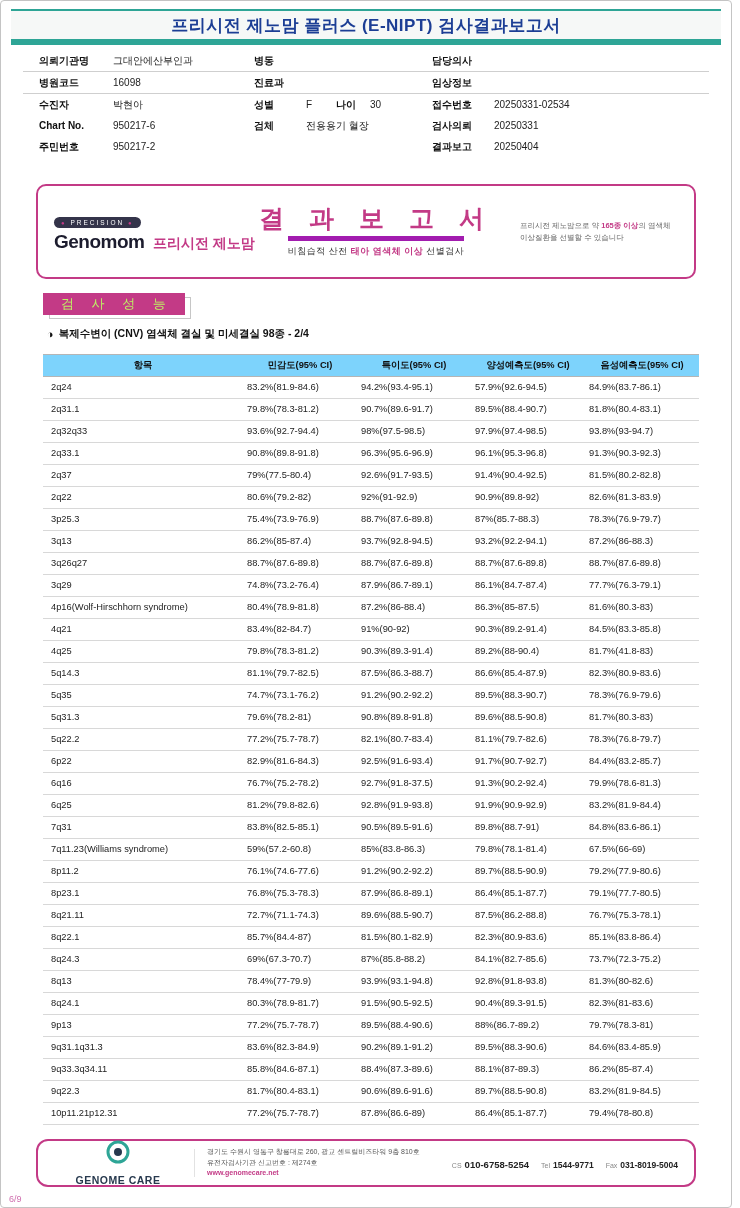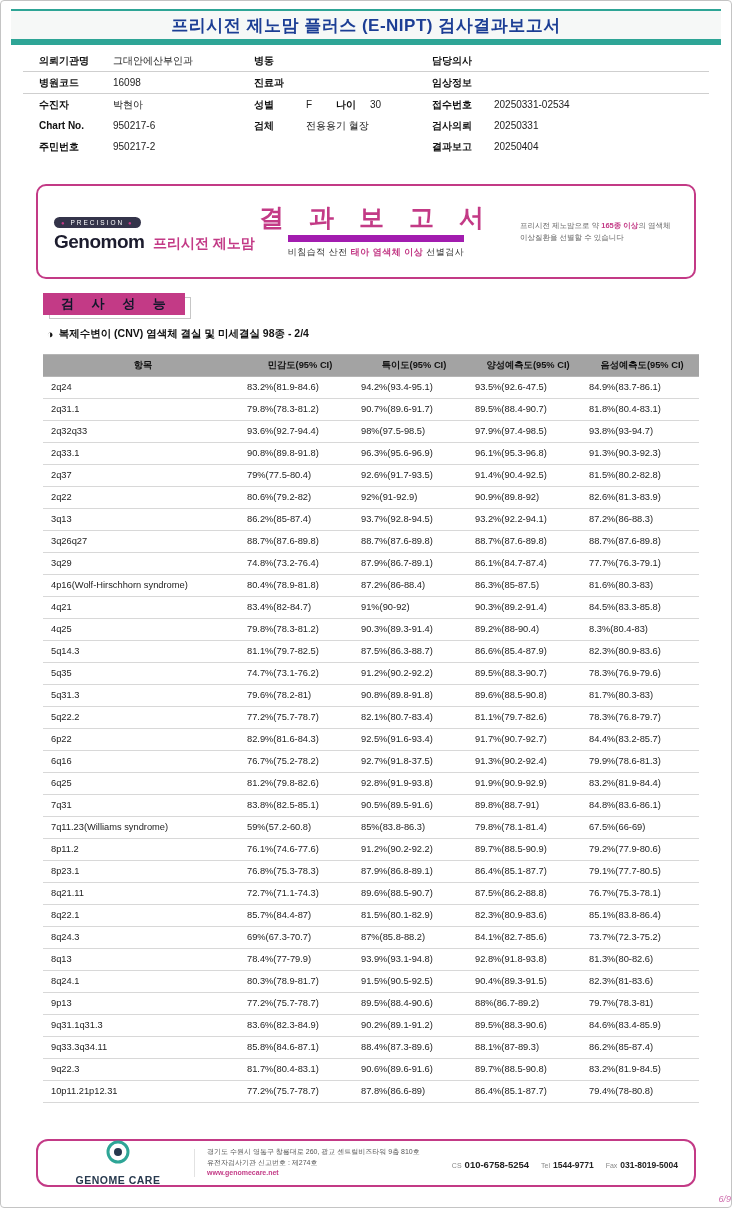--- a/index.html
+++ b/index.html
@@ -53,43 +53,43 @@
   }
   .precision-badge .dot{color:var(--magenta);font-size:6px;}
   .brand-line{white-space:nowrap;}
   .brand-name{font-size:19px;font-weight:bold;color:#1c1c2e;letter-spacing:-0.5px;}
   .brand-kr{font-size:14px;font-weight:bold;color:var(--magenta);margin-left:4px;}
   .result-center{flex:1;text-align:center;}
   .result-title{
     font-size:25px;font-weight:bold;color:var(--magenta);letter-spacing:9px;line-height:1.1;
   }
   .result-subtitle{
-    display:inline-block;border-top:7px solid #a21caf;margin-top:4px;padding-top:4px;
+    display:inline-block;border-top:5px solid #a21caf;margin-top:4px;padding-top:4px;
     font-size:9px;color:#333;letter-spacing:0.5px;
   }
   .hl{color:var(--magenta);font-weight:bold;}
   .result-note{width:158px;font-size:7.5px;color:#666;line-height:1.55;text-align:left;}
 
   
   .perf-wrap{position:relative;display:inline-block;margin:14px 0 0 42px;}
   .perf-shadow{position:absolute;left:6px;top:4px;width:100%;height:100%;border:1px solid #c6c6c6;background:#fff;}
   .perf-badge{
-    position:relative;background:var(--magenta);color:#0f172a;font-weight:bold;font-size:13px;
+    position:relative;background:var(--magenta);color:#bef264;font-weight:normal;font-size:13px;
     letter-spacing:7px;padding:4px 12px 4px 18px;line-height:1.1;
   }
 
   .cnv-line{margin:12px 0 0 46px;font-size:10.5px;font-weight:bold;color:#111;display:flex;align-items:center;gap:5px;}
   .half-circle{font-size:11px;line-height:1;}
 
   
   table.perf-table{
     margin:13px 42px 0;width:656px;border-collapse:collapse;font-size:9.3px;table-layout:fixed;
   }
   .perf-table th{
-    background:#a3a3a3;border-top:1px solid #b5b5b5;border-bottom:1px solid #b5b5b5;
+    background:#7dd3fc;border-top:1px solid #b5b5b5;border-bottom:1px solid #b5b5b5;
     font-weight:bold;text-align:center;padding:5px 2px;color:#111;line-height:11px;
   }
   .perf-table td{
     border-bottom:1px solid var(--gray-line);padding:5px 4px;line-height:11px;color:#222;
     text-align:left;overflow:hidden;white-space:nowrap;
   }
   .col-item{width:200px;}
   .col-val{width:114px;}
   td.c-item{padding-left:8px;}
 
@@ -103,22 +103,22 @@
   .gc-brand{font-size:10.5px;font-weight:bold;color:#27394e;letter-spacing:0.5px;}
   .f-divider{width:1px;height:28px;background:#e2e2e2;}
   .f-address{flex:1;font-size:7px;color:#555;line-height:1.55;}
   .f-web{color:var(--magenta);font-weight:bold;}
   .f-contacts{display:flex;align-items:baseline;gap:12px;white-space:nowrap;}
   .f-claim .lab{font-size:7px;color:#888;margin-right:3px;}
   .f-claim .num{font-size:8.5px;font-weight:bold;color:#222;margin-top:32px;}
   .f-claim.cs .num{font-size:9.5px;}
 
   .page-number{
-    position:absolute;bottom:3px;left:0;width:100%;text-align:right;
-    font-size:9px;color:#cf6fae;font-style:italic;
+    position:absolute;bottom:3px;left:8px;width:100%;text-align:left;
+    font-size:9px;color:#cf6fae;
   }
 </style>
 </head>
 <body>
 
 <div class="page">
 
   
   <div class="header">
     <div class="header-title-wrap">
@@ -243,21 +243,21 @@
         <th>특이도(95% CI)</th>
         <th>양성예측도(95% CI)</th>
         <th>음성예측도(95% CI)</th>
       </tr>
     </thead>
     <tbody>
       <tr>
           <td class="c-item">2q24</td>
           <td>83.2%(81.9-84.6)</td>
           <td>94.2%(93.4-95.1)</td>
-          <td>93.5%(92.6-47.5)</td>
+          <td>57.9%(92.6-94.5)</td>
           <td>84.9%(83.7-86.1)</td>
         </tr>
         <tr>
           <td class="c-item">2q31.1</td>
           <td>79.8%(78.3-81.2)</td>
           <td>90.7%(89.6-91.7)</td>
           <td>89.5%(88.4-90.7)</td>
           <td>81.8%(80.4-83.1)</td>
         </tr>
         <tr>
@@ -282,20 +282,27 @@
           <td>81.5%(80.2-82.8)</td>
         </tr>
         <tr>
           <td class="c-item">2q22</td>
           <td>80.6%(79.2-82)</td>
           <td>92%(91-92.9)</td>
           <td>90.9%(89.8-92)</td>
           <td>82.6%(81.3-83.9)</td>
         </tr>
         <tr>
+          <td class="c-item">3p25.3</td>
+          <td>75.4%(73.9-76.9)</td>
+          <td>88.7%(87.6-89.8)</td>
+          <td>87%(85.7-88.3)</td>
+          <td>78.3%(76.9-79.7)</td>
+        </tr>
+        <tr>
           <td class="c-item">3q13</td>
           <td>86.2%(85-87.4)</td>
           <td>93.7%(92.8-94.5)</td>
           <td>93.2%(92.2-94.1)</td>
           <td>87.2%(86-88.3)</td>
         </tr>
         <tr>
           <td class="c-item">3q26q27</td>
           <td>88.7%(87.6-89.8)</td>
           <td>88.7%(87.6-89.8)</td>
@@ -321,21 +328,21 @@
           <td>83.4%(82-84.7)</td>
           <td>91%(90-92)</td>
           <td>90.3%(89.2-91.4)</td>
           <td>84.5%(83.3-85.8)</td>
         </tr>
         <tr>
           <td class="c-item">4q25</td>
           <td>79.8%(78.3-81.2)</td>
           <td>90.3%(89.3-91.4)</td>
           <td>89.2%(88-90.4)</td>
-          <td>8.3%(80.4-83)</td>
+          <td>81.7%(41.8-83)</td>
         </tr>
         <tr>
           <td class="c-item">5q14.3</td>
           <td>81.1%(79.7-82.5)</td>
           <td>87.5%(86.3-88.7)</td>
           <td>86.6%(85.4-87.9)</td>
           <td>82.3%(80.9-83.6)</td>
         </tr>
         <tr>
           <td class="c-item">5q35</td>

